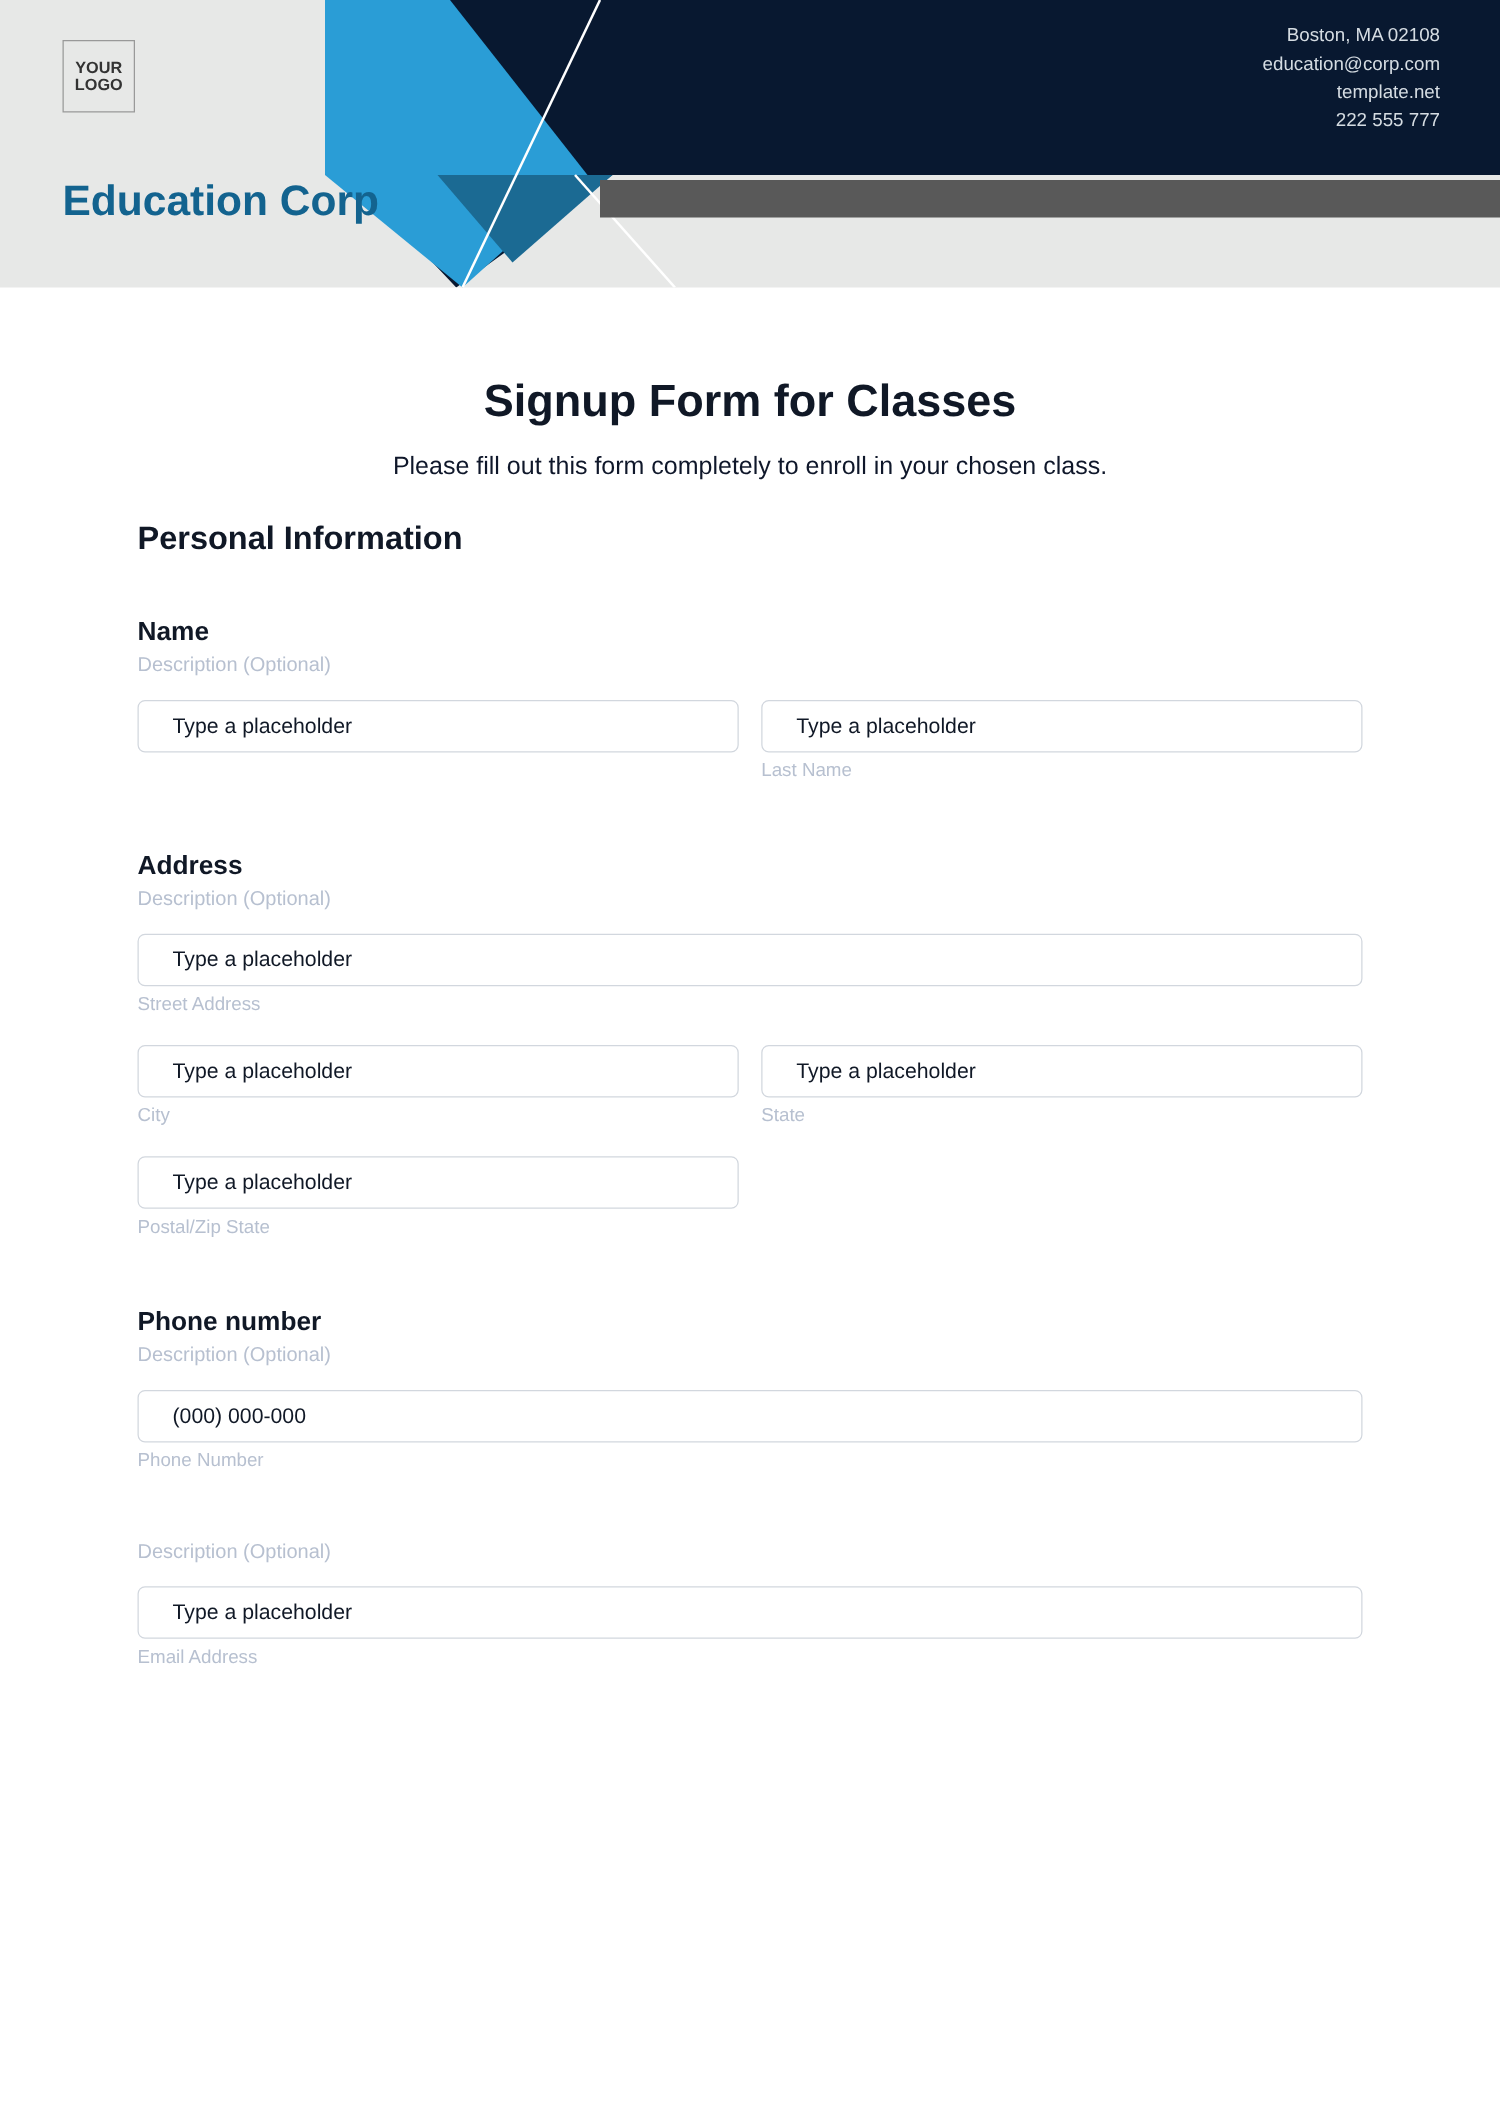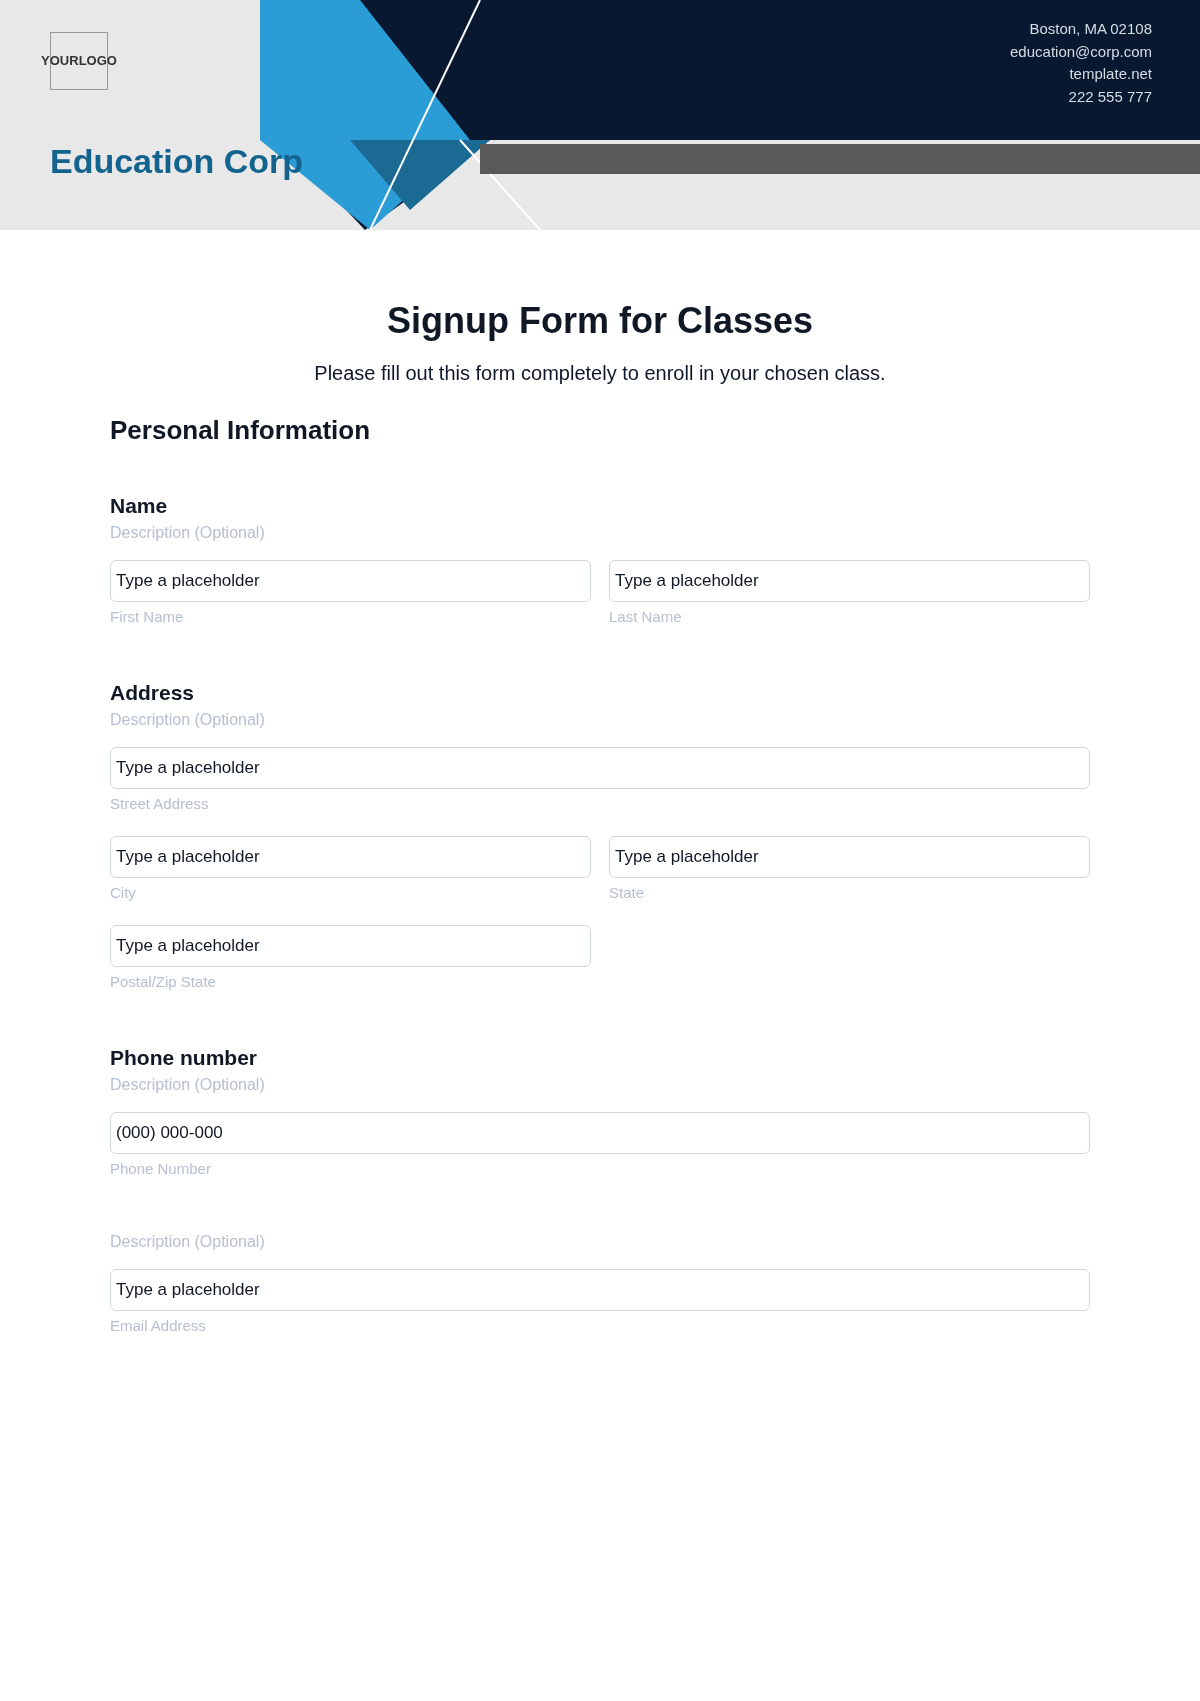--- a/index.html
+++ b/index.html
@@ -1,33 +1,33 @@
 <!DOCTYPE html>
 <html><head>
 <meta charset="utf-8">
 <style>
 * { margin: 0; padding: 0; box-sizing: border-box; }
 body { font-family: Arial, Helvetica, sans-serif; background: #fff; width: 1200px; }
 .header { position: relative; height: 230px; background: #e7e8e7; overflow: hidden; }
 .header svg { position: absolute; top: 0; left: 0; }
-.logo-box { position: absolute; top: 32px; left: 50px; width: 58px; height: 58px; border: 1px solid #999; display: flex; flex-direction: row; align-items: center; justify-content: center; font-size: 13px; font-weight: 600; color: #333; line-height: 1.1; background: #e7e8e7; }
+.logo-box { position: absolute; top: 32px; left: 50px; width: 58px; height: 58px; border: 1px solid #999; display: flex; flex-direction: column; align-items: center; justify-content: center; font-size: 13px; font-weight: 600; color: #333; line-height: 1.1; background: #e7e8e7; }
 .company-name { position: absolute; top: 142px; left: 50px; font-size: 34px; font-weight: bold; color: #13638f; }
 .contact { position: absolute; top: 18px; right: 48px; text-align: right; color: #d5dce2; font-size: 15px; line-height: 1.5; }
 .gray-bar { position: absolute; top: 144px; right: 0; width: 720px; height: 30px; background: #595959; }
 .content { padding: 70px 110px 0 110px; }
 .title { font-size: 36px; font-weight: bold; color: #101826; text-align: center; margin-bottom: 20px; }
 .subtitle { font-size: 20px; color: #0f172a; text-align: center; margin-bottom: 30px; }
 .section-header { font-size: 26px; font-weight: bold; color: #101826; margin-bottom: 48px; }
 .field-group { margin-bottom: 56px; }
 .field-label { font-size: 21px; font-weight: bold; color: #101826; margin-bottom: 6px; }
 .field-desc { font-size: 16px; color: #b7c0d0; margin-bottom: 18px; }
 .row { display: flex; gap: 18px; margin-bottom: 10px; }
 .col { flex: 1; }
 .col-half { width: calc(50% - 9px); }
-input[type="text"] { width: 100%; height: 42px; border: 1px solid #d2d7de; border-radius: 6px; padding: 0 5px; font-size: 17px; color: #101826; outline: none; }
+input[type="text"] { width: 100%; height: 42px; border: 1px solid #d2d7de; border-radius: 6px; padding: 0 27px; font-size: 17px; color: #101826; outline: none; }
 input[type="text"]::placeholder { color: #101826; }
 .sublabel { font-size: 15px; color: #b7c0d0; margin-top: 6px; }
 </style>
 </head>
 <body>
 
 <div class="header">
   <svg width="1200" height="230" viewBox="0 0 1200 230">
     <polygon points="280,0 1200,0 1200,140 490,140 365,230 280,140" fill="#081830"></polygon>
     <polygon points="260,0 360,0 470,140 370,230 260,140" fill="#2a9dd6"></polygon>
@@ -53,21 +53,20 @@
   <h1 class="title">Signup Form for Classes</h1>
   <p class="subtitle">Please fill out this form completely to enroll in your chosen class.</p>
   <h2 class="section-header">Personal Information</h2>
 
   <div class="field-group">
     <div class="field-label">Name</div>
     <div class="field-desc">Description (Optional)</div>
     <div class="row">
       <div class="col">
         <input type="text" placeholder="Type a placeholder" style="">
-        <div class="sublabel">First Name</div>
       </div>
       <div class="col">
         <input type="text" placeholder="Type a placeholder" style="">
         <div class="sublabel">Last Name</div>
       </div>
     </div>
   </div>
 
   <div class="field-group">
     <div class="field-label">Address</div>

